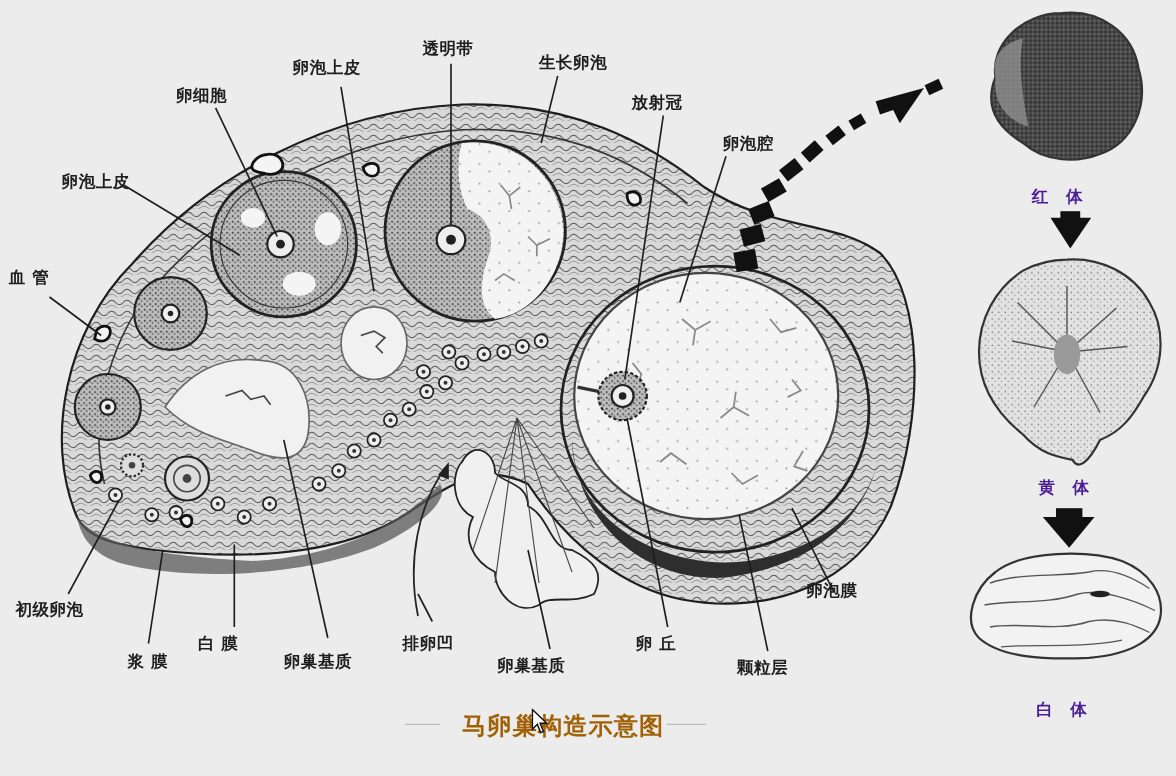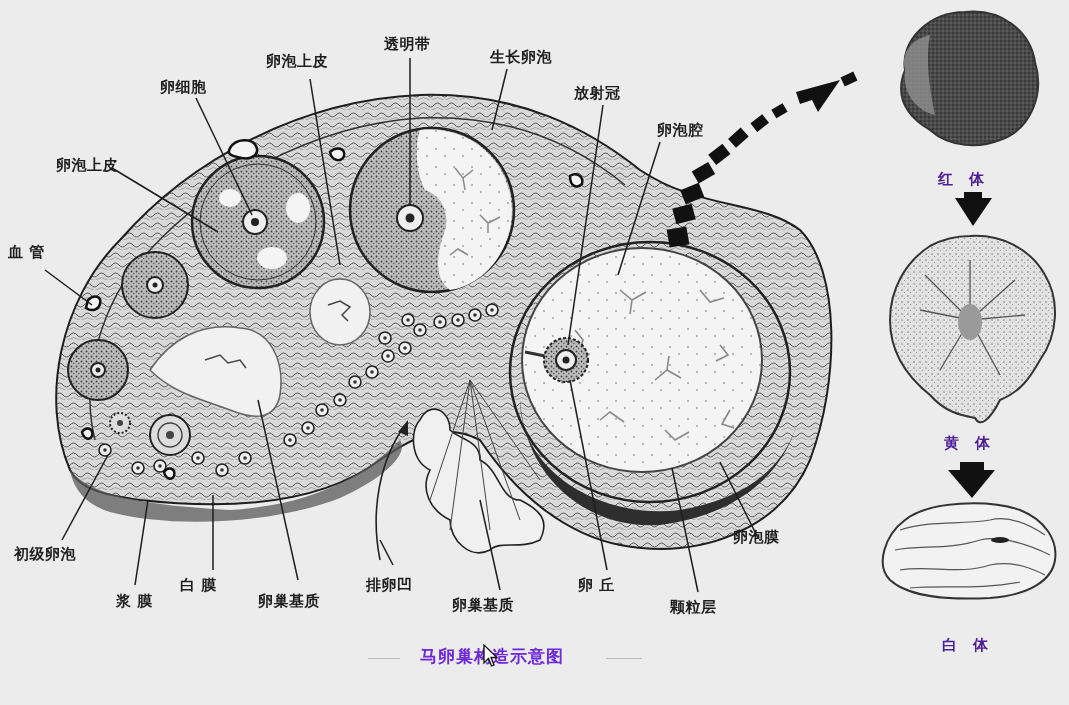--- a/index.html
+++ b/index.html
@@ -26,22 +26,22 @@
       font-size: 15px;
       color: #4c1d95;
       letter-spacing: 16px;
       white-space: nowrap;
     }
     .caption {
       position: absolute;
       left: 420px; top: 645px;
       font-family: "DejaVu Serif", serif;
       font-weight: bold;
-      font-size: 17px;
-      color: #6d28d9;
+      font-size: 22px;
+      color: #a16207;
       letter-spacing: 1px;
     }
     .caption-dash {
       position: absolute; top: 658px; height: 1px; background: #b8b8b8;
     }
     .cursor {
       position: absolute; left: 483px; top: 644px; width: 16px; height: 24px;
     }
   </style>
 </head>

